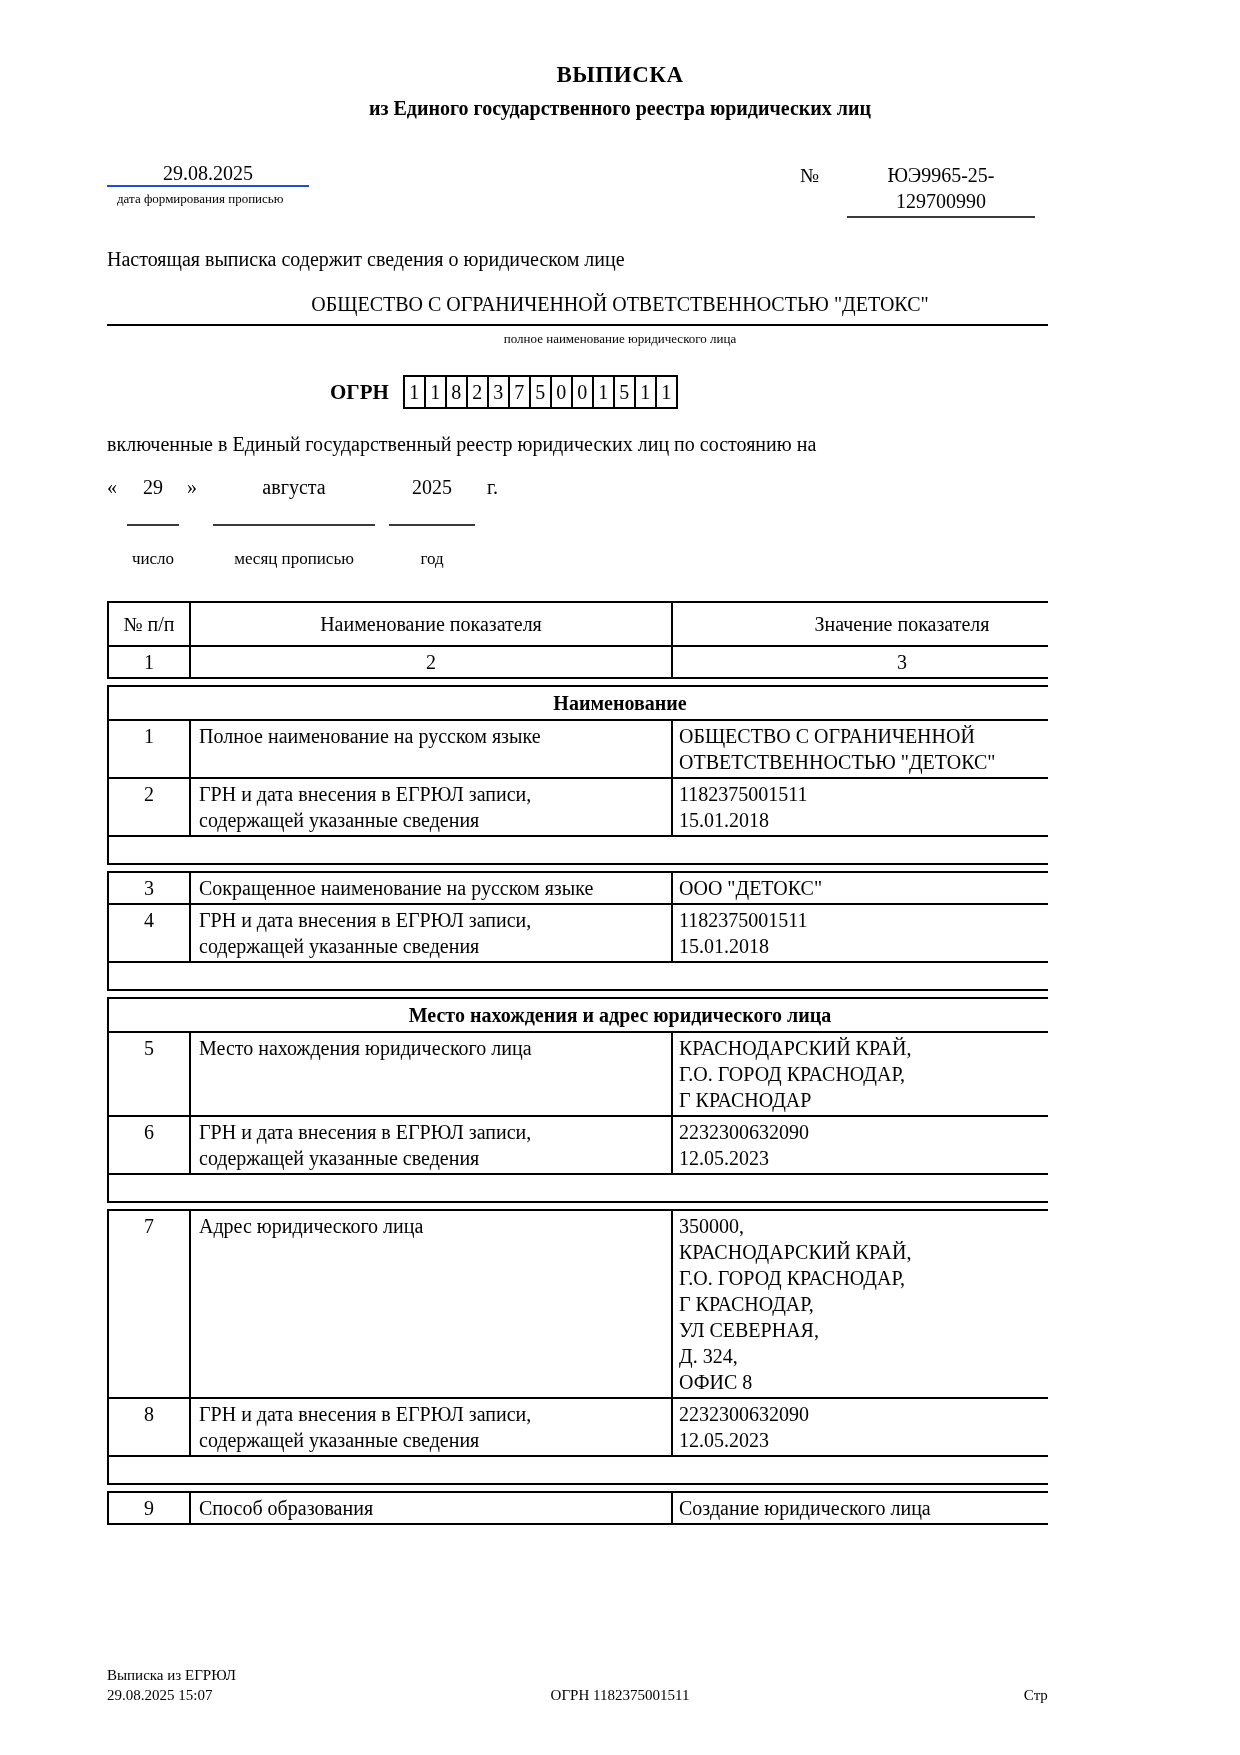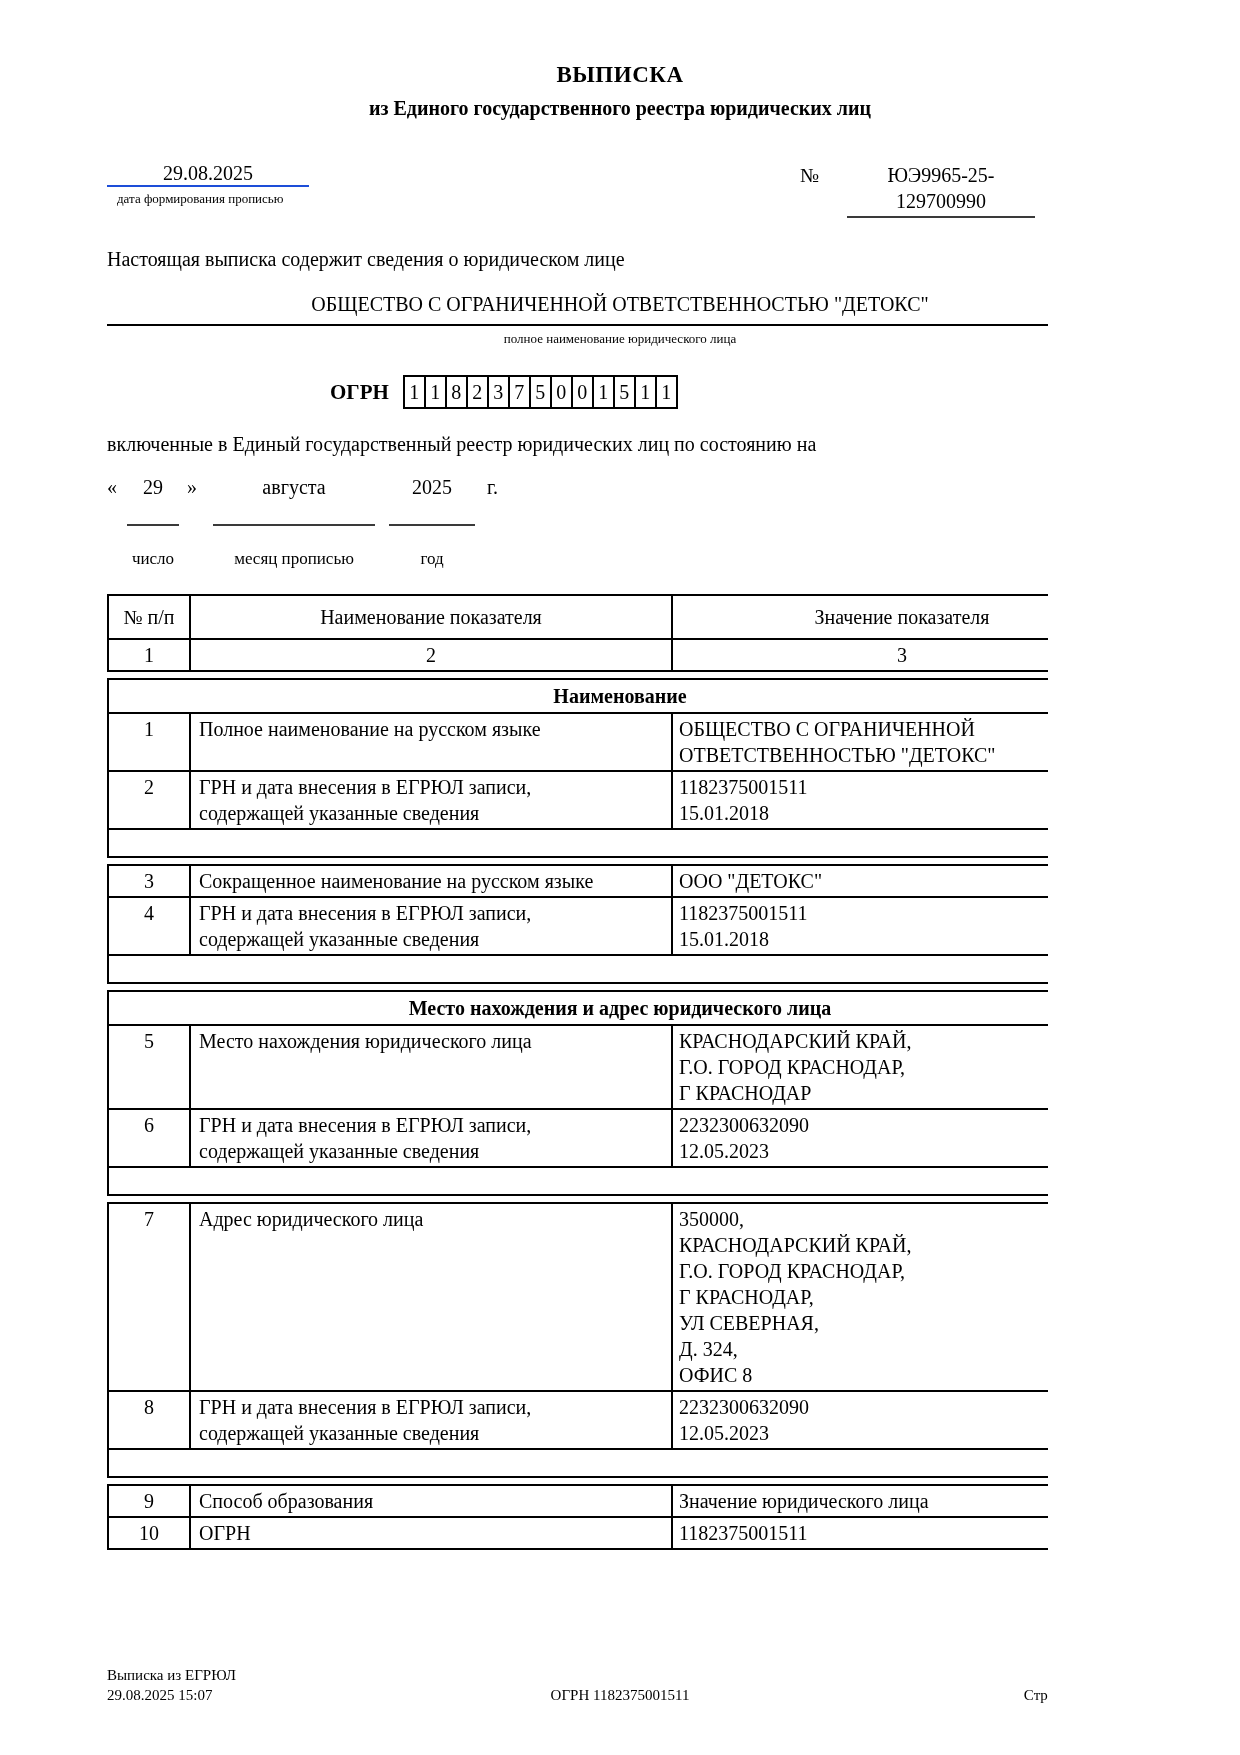--- a/index.html
+++ b/index.html
@@ -37,21 +37,21 @@
   .asof-row .q.close { margin-left:8px; }
   .fill { display:inline-flex; flex-direction:column; align-items:center;gap:20px; }
   .fill .v { display:block; text-align:center; line-height:1.3; border-bottom:2px solid #3a3a3a; padding-bottom:24px; width:100%; }
   .fill.day { margin-left:10px; } .fill.day .v { width:52px; }
   .fill.month { margin-left:16px; } .fill.month .v { width:162px; }
   .fill.year { margin-left:14px; } .fill.year .v { width:86px; }
   .fill .cap { font-size:17px; margin-top:3px; }
   .asof-suffix { margin-left:12px; line-height:1.3; }
 
   table.tbl { border-collapse:collapse; table-layout:fixed; width:1026px; margin-top:6px; font-size:20px; }
-  table.tbl.first { margin-top:25px; }
+  table.tbl.first { margin-top:32px; }
   table.tbl td { border:2px solid #000; vertical-align:top; line-height:1.3; }
   .th-row td { text-align:center; padding:8px 4px; }
   .num-row td { text-align:center; padding:2px 4px; }
   .section-row td { text-align:center; font-weight:bold; padding:3px 4px; }
   .c-num { text-align:center; padding:2px 2px; }
   .c-name { padding:2px 40px 2px 8px; }
   .c-val { padding:2px 8px 2px 6px; white-space:pre-line; }
   .spacer-row td { height:28px; }
 
   .footer { position:absolute; left:107px; width:1026px; bottom:50px;
@@ -261,26 +261,21 @@
     <table class="tbl">
       <colgroup>
           <col style="width:82px">
           <col style="width:482px">
           <col>
         </colgroup>
       <tbody>
       <tr>
         <td class="c-num">9</td>
         <td class="c-name">Способ образования</td>
-        <td class="c-val">Значение юридического лица</td>
-      </tr>
-      <tr>
-        <td class="c-num">10</td>
-        <td class="c-name">ОГРН</td>
-        <td class="c-val">1182375001511</td>
+        <td class="c-val">Создание юридического лица</td>
       </tr>
     </tbody>
       </table>
 
   </div>
 
   <div class="footer">
     <div class="footer-left">
       <div>Выписка из ЕГРЮЛ</div>
       <div>29.08.2025 15:07</div>

